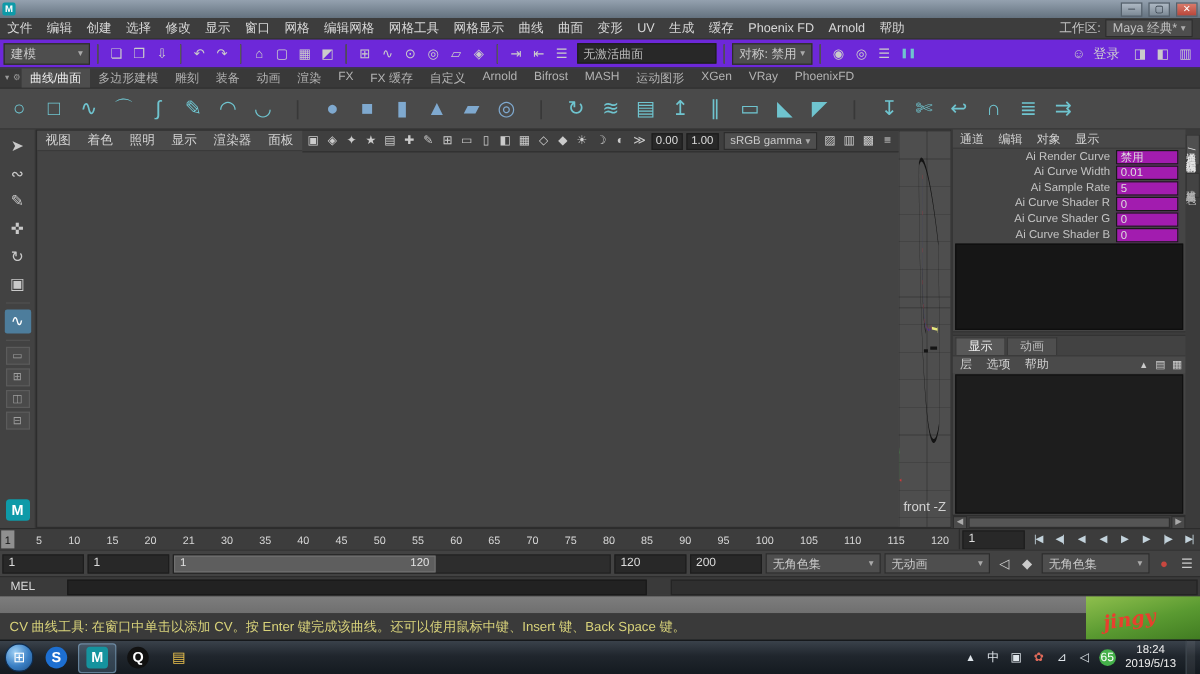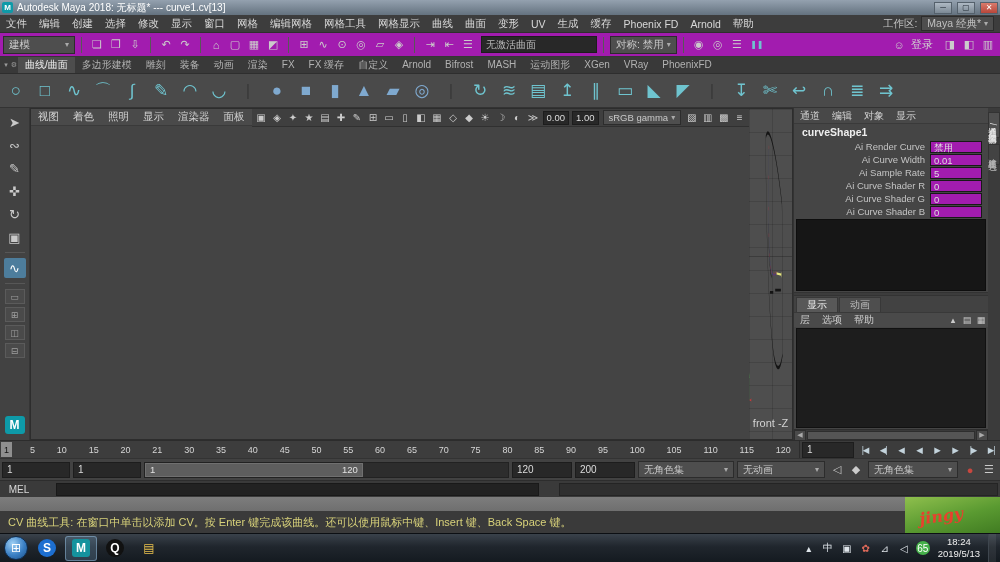--- a/index.html
+++ b/index.html
@@ -19,21 +19,21 @@
 .winbtn{width:18px;height:12px;display:flex;align-items:center;justify-content:center;font-size:8px;background:linear-gradient(#aeb9c4,#7c8995);border:1px solid #55616c;color:#1c2630;margin-left:1px}
 .winbtn.close{background:linear-gradient(#d97b6c,#b8463a);color:#fff}
 
 
 #menubar{top:15px;height:18px;background:#3d3d3d;border-bottom:1px solid #2f2f2f}
 .menu-item{padding:0 6px;height:100%;display:flex;align-items:center;color:#d8d8d8;font-size:10.5px}
 #workspace{margin-left:auto;display:flex;align-items:center;gap:4px;padding-right:6px;color:#c0c0c0;font-size:10.5px}
 #workspace .dd{height:15px}
 
 
-#statusline{top:33px;height:24px;background:#a21caf;border-bottom:1px solid #363636;padding:0 3px;gap:2px}
+#statusline{top:33px;height:24px;background:#6d28d9;border-bottom:1px solid #363636;padding:0 3px;gap:2px}
 .mode-dd{width:72px;justify-content:space-between}
 .surface-field{width:116px;margin-left:2px;color:#b9b9b9}
 .signin{display:flex;align-items:center;gap:3px;color:#d0d0d0;padding:0 6px}
 
 
 #shelftabs{top:57px;height:17px;background:#393939;border-bottom:1px solid #2e2e2e;padding-left:18px}
 .shelf-tab{padding:1px 7px 2px;color:#b2b2b2;height:100%;display:flex;align-items:center;font-size:10px}
 .shelf-tab[data-active="true"]{background:#4d4d4d;color:#f0f0f0}
 #shelfmenu{position:absolute;left:2px;top:58px;display:flex;gap:2px;z-index:2}
 #shelfmenu .ico{width:8px;height:14px;font-size:7px;color:#9a9a9a}
@@ -139,21 +139,20 @@
 #tb-tray{display:flex;align-items:center;gap:5px;margin-left:4px}
 .tray-ico{min-width:14px;height:14px;display:flex;align-items:center;justify-content:center;font-size:10px;color:#dfe5ea}
 #tb-clock{text-align:center;color:#f0f0f0;font-size:9.5px;line-height:1.25;margin:0 5px}
 #show-desktop{width:8px;height:29px;border-left:1px solid #3e464e;background:rgba(255,255,255,.07)}
 </style>
 </head>
 <body>
 
 <div id="titlebar" class="band">
   <span class="app-ico">M</span>
-  <span>Autodesk Maya 2018: 无标题*  ---  curve1.cv[13]</span>
   <span class="spacer"></span>
   <span class="winbtn">─</span>
   <span class="winbtn">▢</span>
   <span class="winbtn close">✕</span>
 </div>
 
 <div id="menubar" class="band">
   <div style="display:flex;height:100%">
 
   <span class="menu-item">文件</span>
@@ -435,21 +434,20 @@
   </div>
 
   <div id="rightpanel">
     <div id="cb-menu">
 
     <span>通道</span>
         <span>编辑</span>
         <span>对象</span>
         <span>显示</span>
       </div>
-    <div id="cb-node">curveShape1</div>
     <div>
 
     <div class="attr-row">
         <span class="attr-label">Ai Render Curve</span>
         <span class="attr-value">禁用</span>
       </div>
         <div class="attr-row">
         <span class="attr-label">Ai Curve Width</span>
         <span class="attr-value">0.01</span>
       </div>

